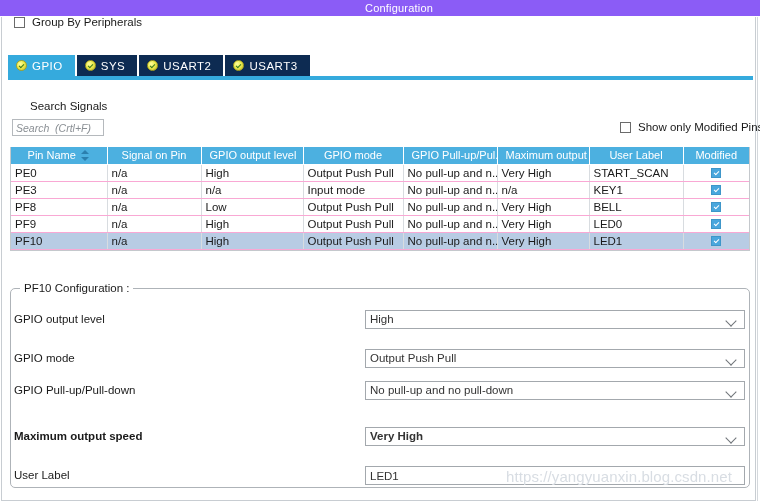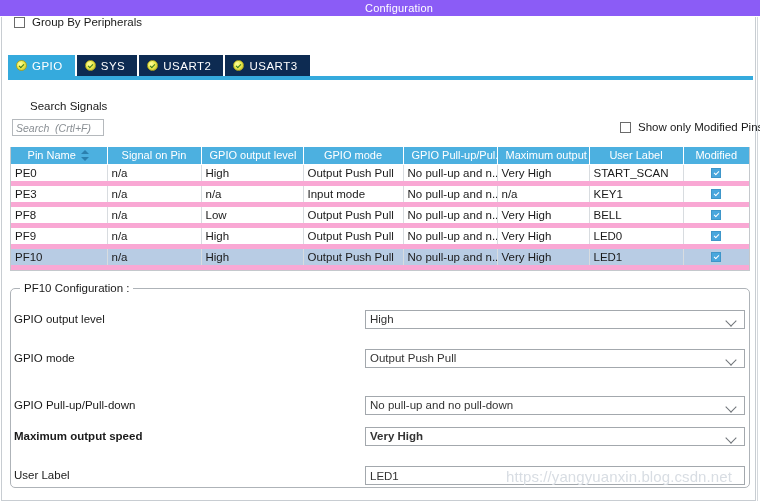--- a/index.html
+++ b/index.html
@@ -196,21 +196,21 @@
     overflow: hidden;
     white-space: nowrap;
     text-overflow: clip;
   }
   table.pintable th:last-child { border-right: none; }
   table.pintable td {
     height: 16px;
     line-height: 16px;
     padding: 0 0 0 4px;
     border-right: 1px solid #d8dce0;
-    border-bottom: 5px solid #f9a8d4;
+    border-bottom: 1px solid #f9a8d4;
     color: #1a1a1a;
     overflow: hidden;
     white-space: nowrap;
     font-size: 11.5px;
   }
   table.pintable td:last-child { border-right: none; text-align: center; padding: 0; }
   table.pintable tr.sel td { background: #b8cce4; }
   .sorticon {
     display: inline-block;
     position: relative;
@@ -462,21 +462,21 @@
   </div>
 
   <div class="frow" style="top:349px; left:0; width:760px;">
     <div class="flabel">GPIO mode</div>
     <div class="fctrl">
       <span>Output Push Pull</span>
       <span class="chev"></span>
     </div>
   </div>
 
-  <div class="frow" style="top:396px; left:0; width:760px;">
+  <div class="frow" style="top:381px; left:0; width:760px;">
     <div class="flabel">GPIO Pull-up/Pull-down</div>
     <div class="fctrl">
       <span>No pull-up and no pull-down</span>
       <span class="chev"></span>
     </div>
   </div>
 
   <div class="frow" style="top:427px; left:0; width:760px;font-weight:bold;">
     <div class="flabel">Maximum output speed</div>
     <div class="fctrl">

